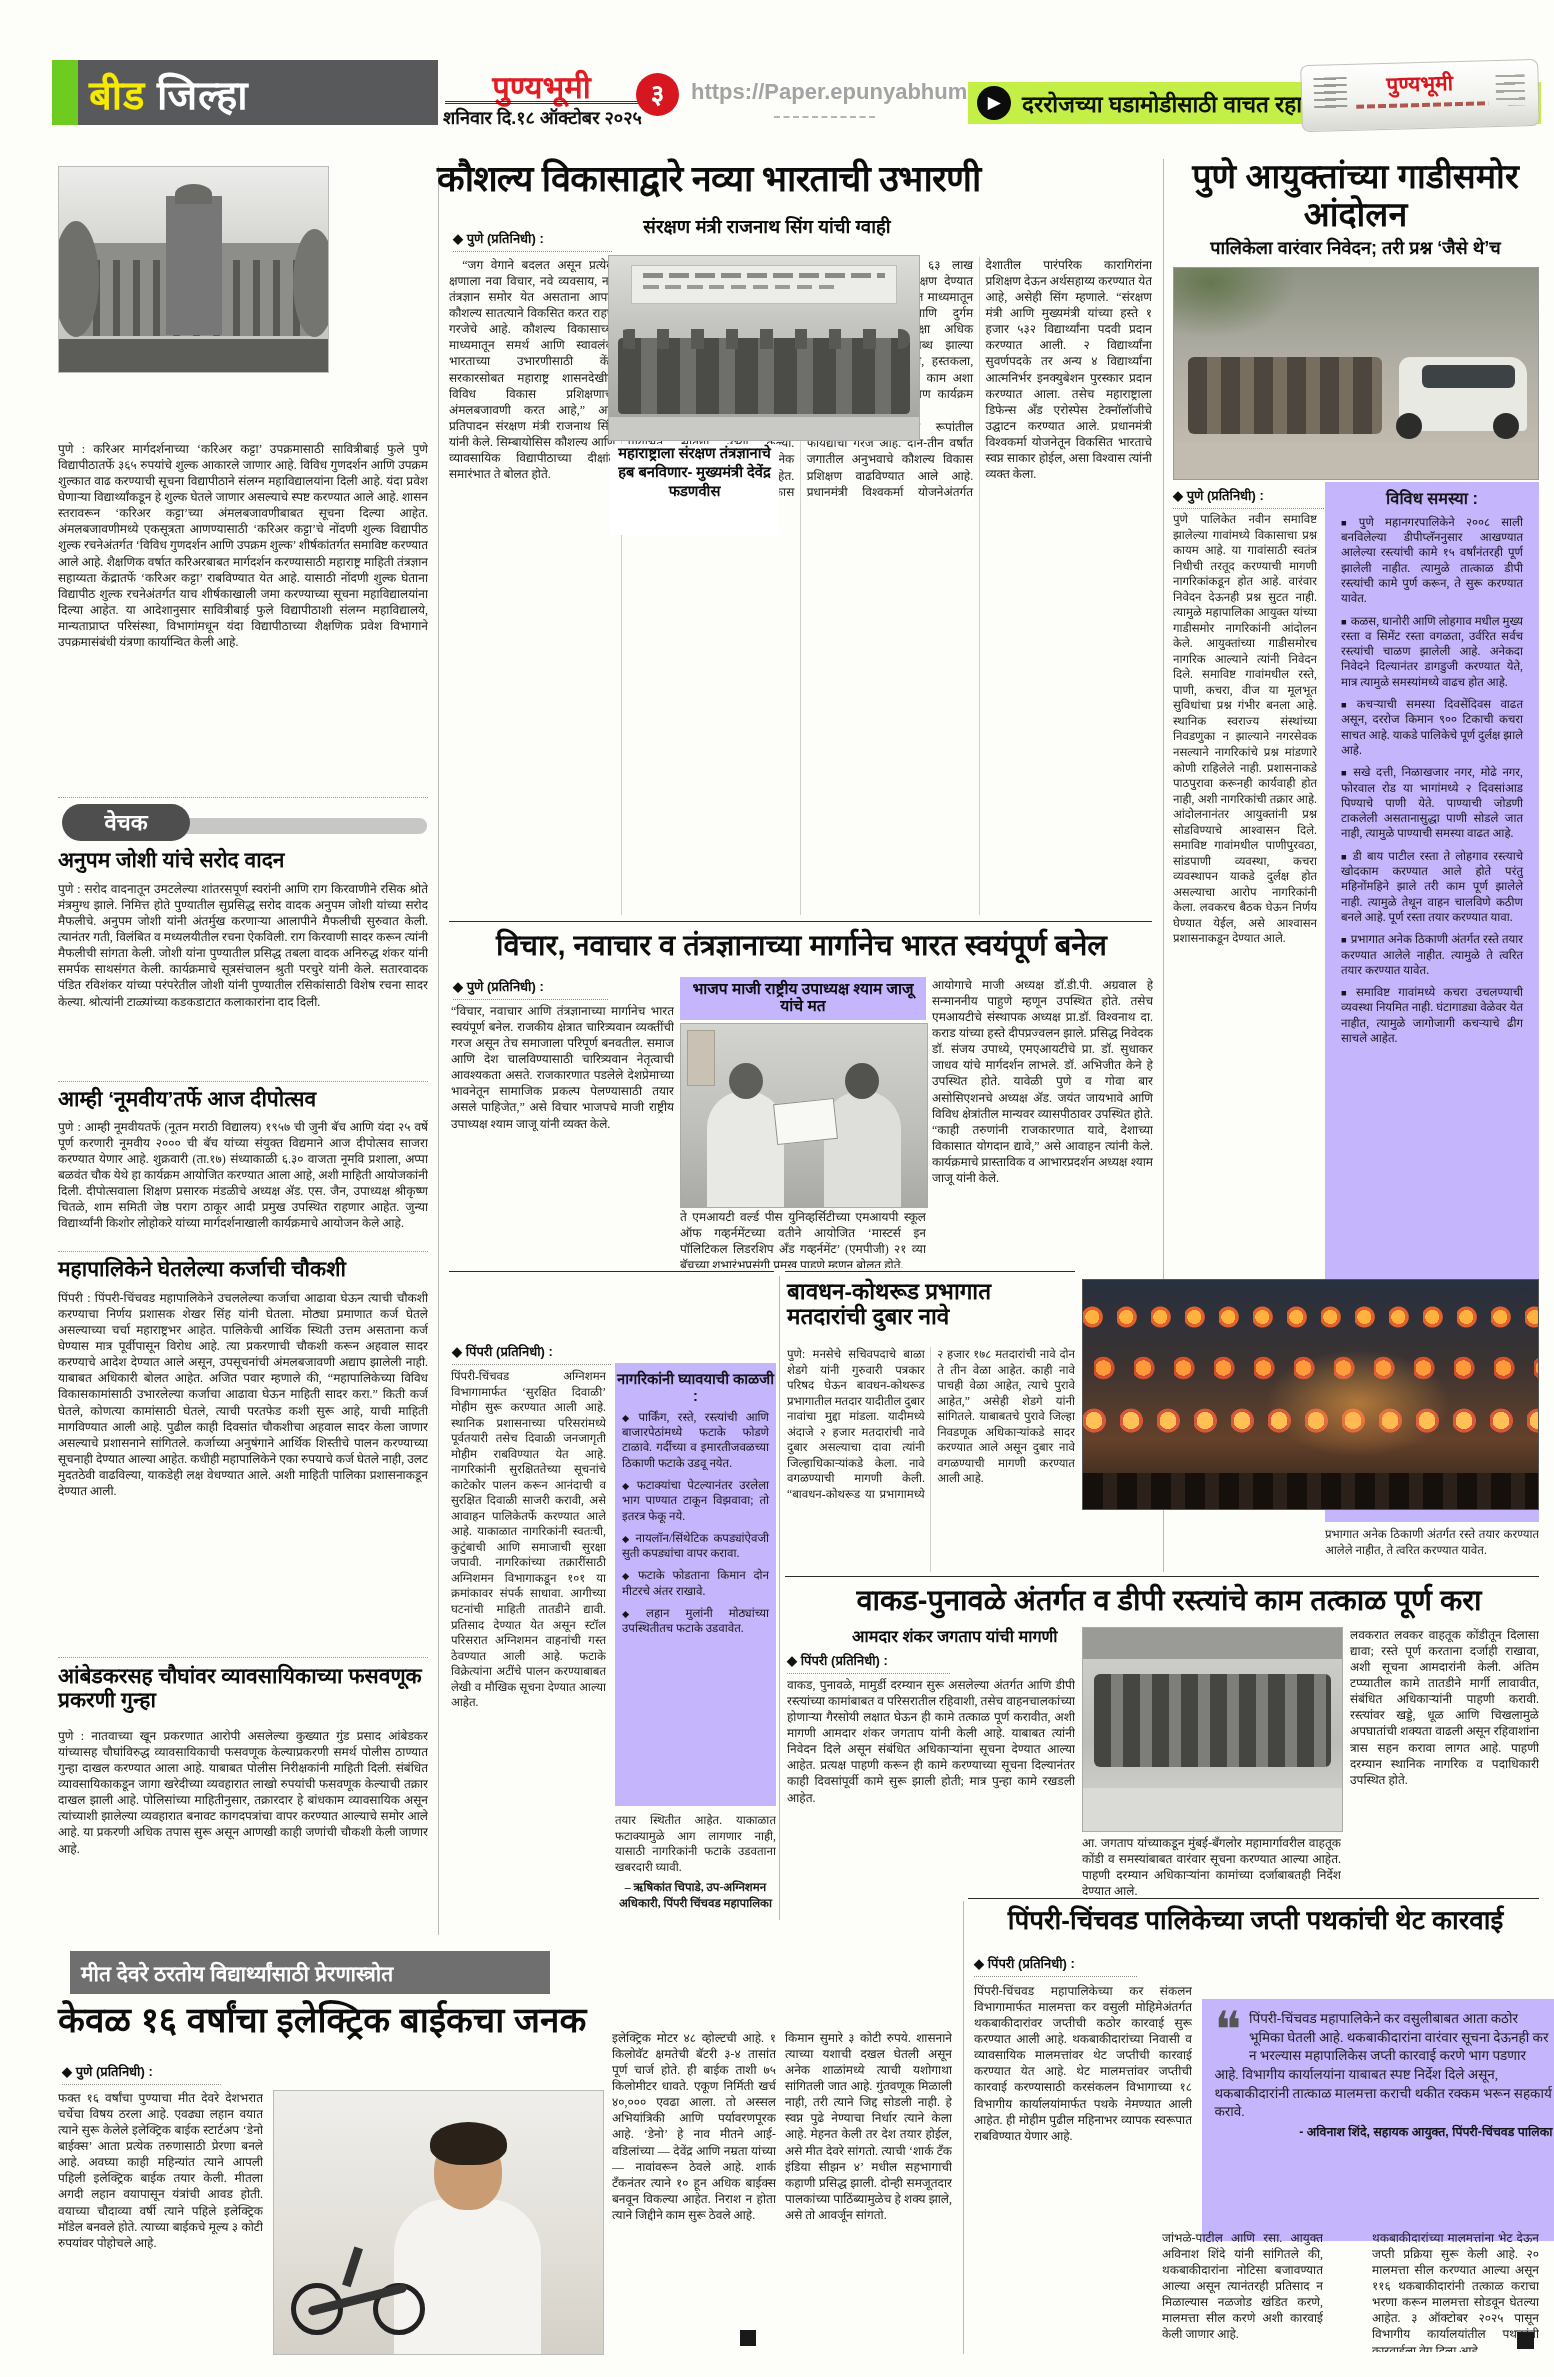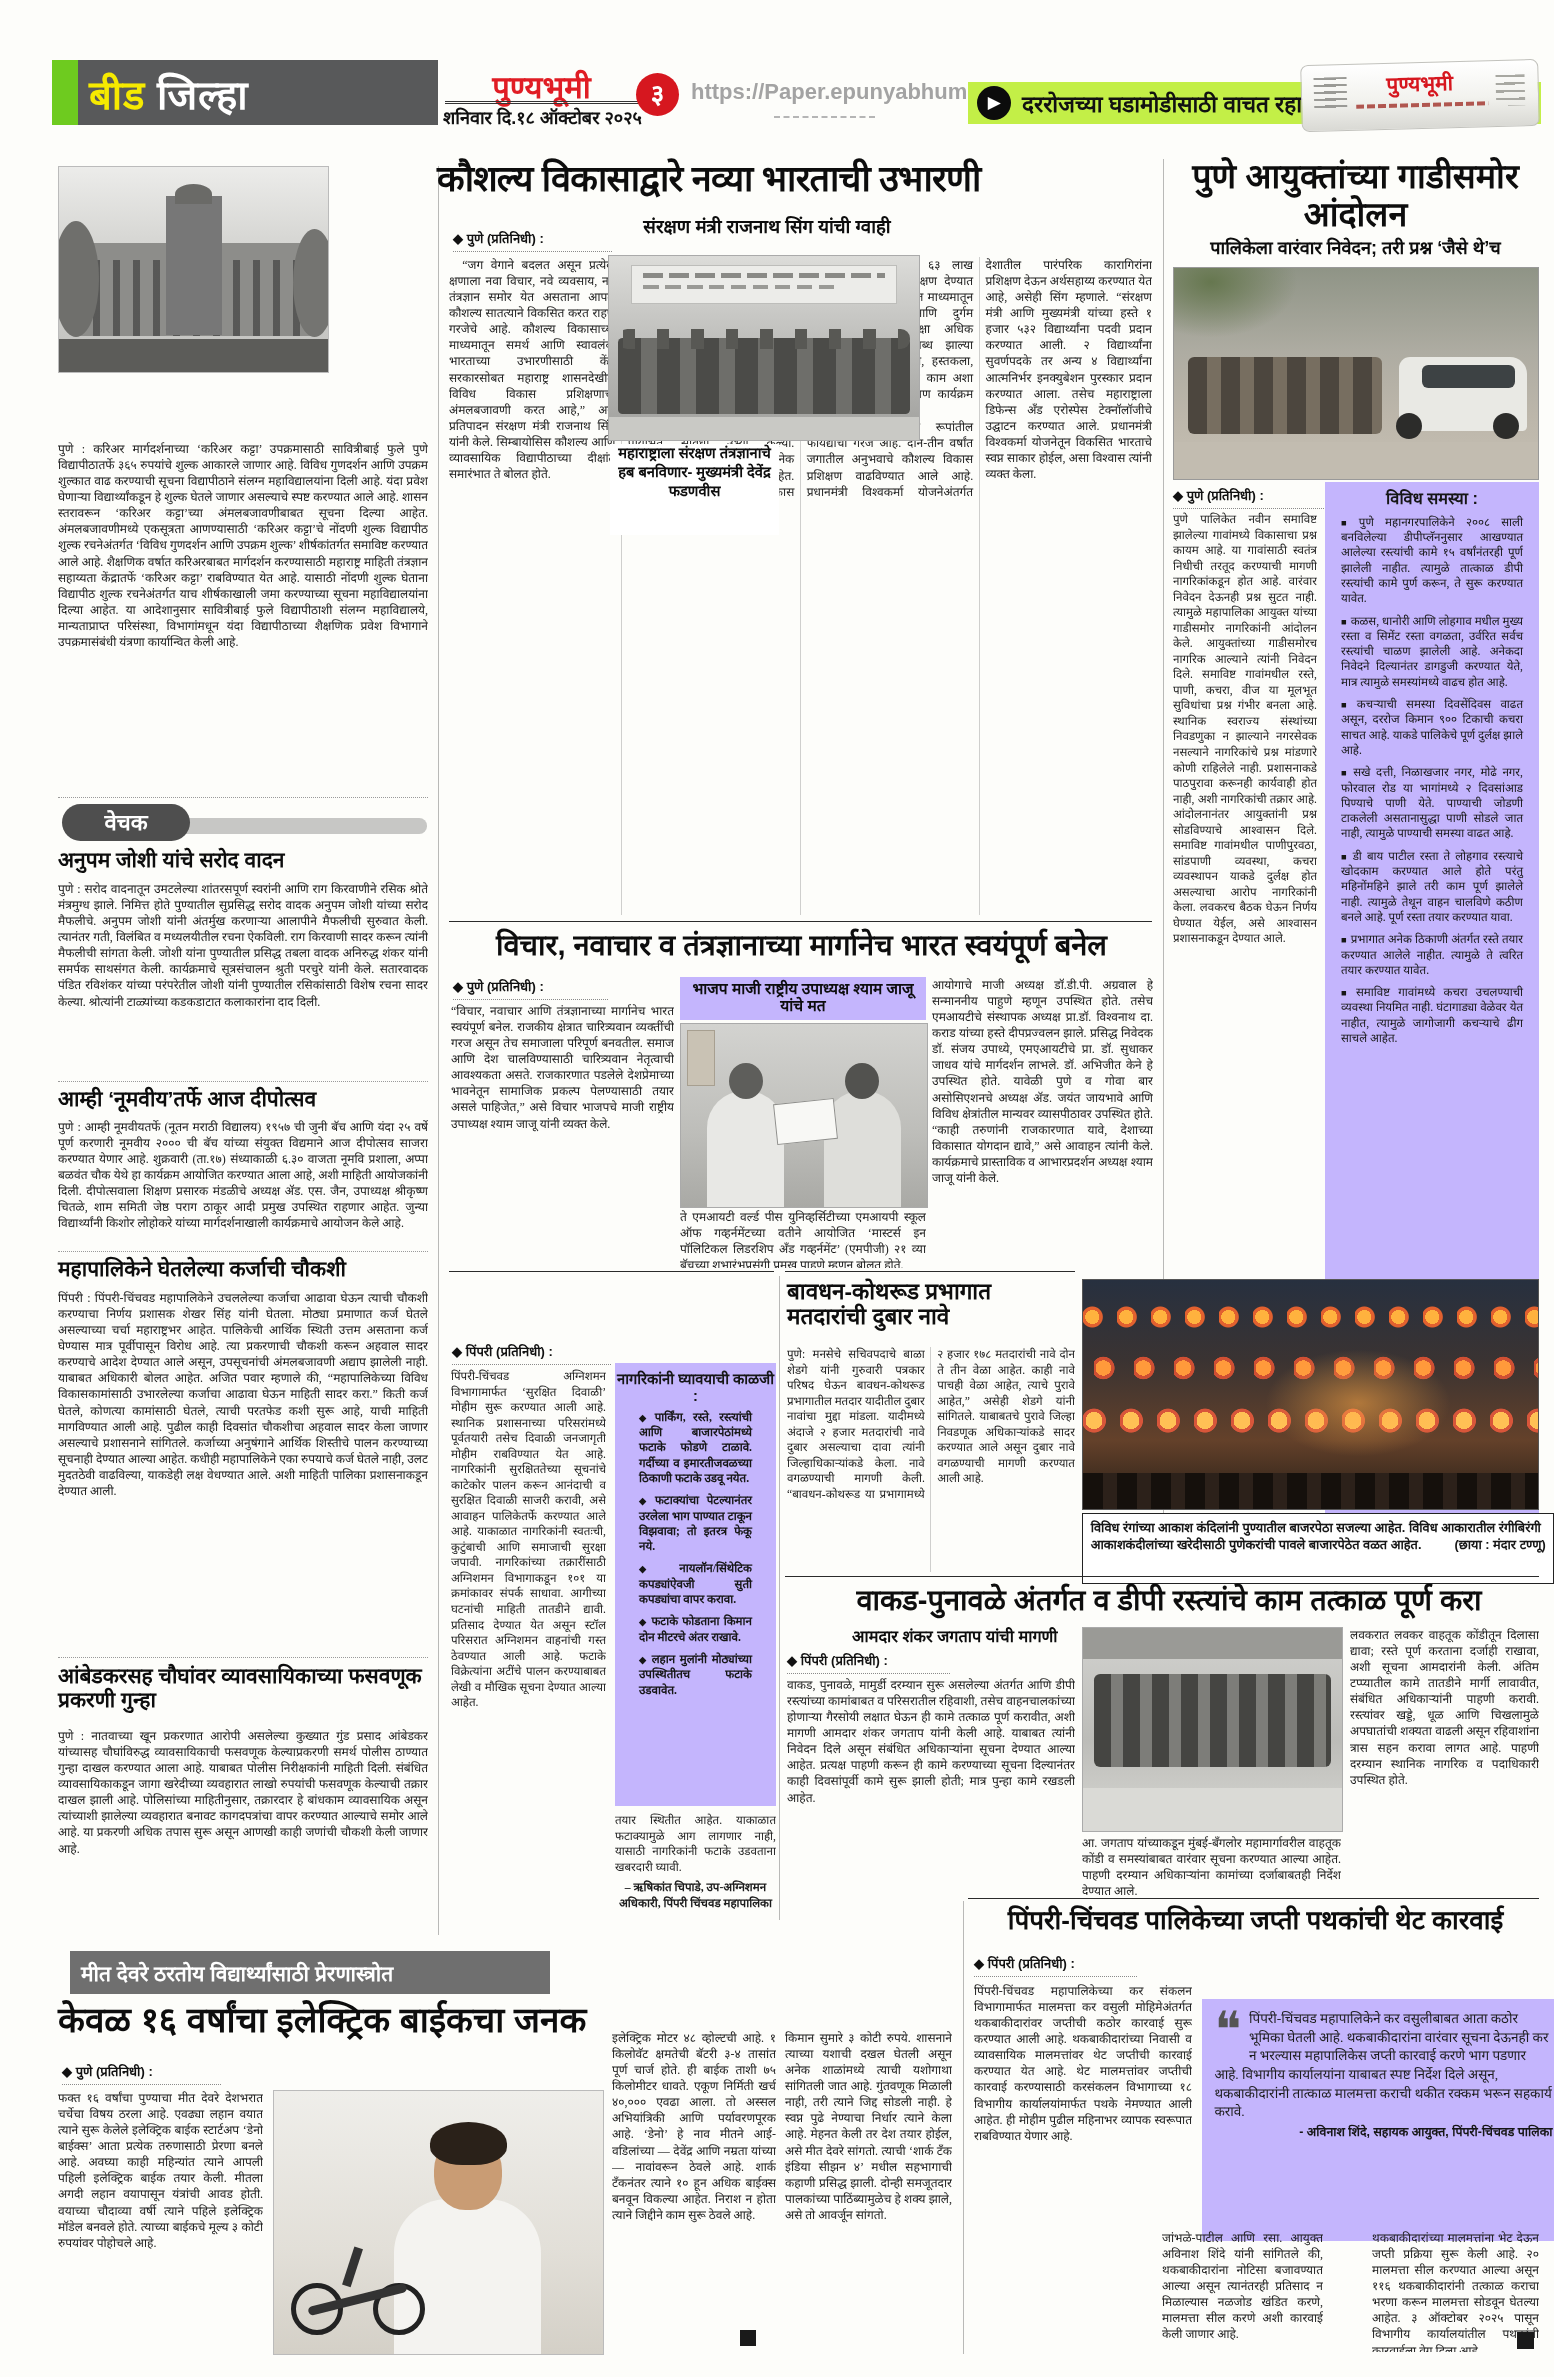--- a/index.html
+++ b/index.html
@@ -172,21 +172,21 @@
   <div class="abs body" style="left:680px;top:1209px;width:246px;height:59px;">ते एमआयटी वर्ल्ड पीस युनिव्हर्सिटीच्या एमआयपी स्कूल ऑफ गव्हर्नमेंटच्या वतीने आयोजित ‘मास्टर्स इन पॉलिटिकल लिडरशिप अँड गव्हर्नमेंट’ (एमपीजी) २१ व्या बॅचच्या शुभारंभप्रसंगी प्रमुख पाहुणे म्हणून बोलत होते.</div>
 
   <div class="abs hrule" style="left:449px;top:1271px;width:325px;"></div>
   <div class="abs byline" style="left:452px;top:1342px;width:159px;">
     <span>◆</span>
     <span>पिंपरी (प्रतिनिधी) :</span>
   </div>
   <div class="abs body" style="left:451px;top:1369px;width:155px;height:551px;font-size:11.6px;">पिंपरी-चिंचवड अग्निशमन विभागामार्फत ‘सुरक्षित दिवाळी’ मोहीम सुरू करण्यात आली आहे. स्थानिक प्रशासनाच्या परिसरांमध्ये पूर्वतयारी तसेच दिवाळी जनजागृती मोहीम राबविण्यात येत आहे. नागरिकांनी सुरक्षिततेच्या सूचनांचे काटेकोर पालन करून आनंदाची व सुरक्षित दिवाळी साजरी करावी, असे आवाहन पालिकेतर्फे करण्यात आले आहे. याकाळात नागरिकांनी स्वतःची, कुटुंबाची आणि समाजाची सुरक्षा जपावी. नागरिकांच्या तक्रारींसाठी अग्निशमन विभागाकडून १०१ या क्रमांकावर संपर्क साधावा. आगीच्या घटनांची माहिती तातडीने द्यावी. प्रतिसाद देण्यात येत असून स्टॉल परिसरात अग्निशमन वाहनांची गस्त ठेवण्यात आली आहे. फटाके विक्रेत्यांना अटींचे पालन करण्याबाबत लेखी व मौखिक सूचना देण्यात आल्या आहेत.</div>
   <div class="abs graybox" style="left:615px;top:1363px;width:161px;height:443px;">
     <div class="boxhead">नागरिकांनी घ्यावयाची काळजी :</div>
-    <div style="padding:0 24px;font-weight:bold;">
+    <div style="padding:0 7px;">
       <div class="sq-item"><span class="sq">◆</span><span>पार्किंग, रस्ते, रस्त्यांची आणि बाजारपेठांमध्ये फटाके फोडणे टाळावे. गर्दीच्या व इमारतीजवळच्या ठिकाणी फटाके उडवू नयेत.</span></div>
       <div class="sq-item"><span class="sq">◆</span><span>फटाक्यांचा पेटल्यानंतर उरलेला भाग पाण्यात टाकून विझवावा; तो इतरत्र फेकू नये.</span></div>
       <div class="sq-item"><span class="sq">◆</span><span>नायलॉन/सिंथेटिक कपड्यांऐवजी सुती कपड्यांचा वापर करावा.</span></div>
       <div class="sq-item"><span class="sq">◆</span><span>फटाके फोडताना किमान दोन मीटरचे अंतर राखावे.</span></div>
       <div class="sq-item"><span class="sq">◆</span><span>लहान मुलांनी मोठ्यांच्या उपस्थितीतच फटाके उडवावेत.</span></div>
     </div>
   </div>
   <div class="abs body" style="left:615px;top:1813px;width:161px;height:67px;font-size:11.6px;">तयार स्थितीत आहेत. याकाळात फटाक्यामुळे आग लागणार नाही, यासाठी नागरिकांनी फटाके उडवताना खबरदारी घ्यावी.</div>
   <div class="abs body" style="left:615px;top:1880px;width:161px;height:43px;font-weight:bold;text-align:center;font-size:11.6px;">– ऋषिकांत चिपाडे, उप-अग्निशमन अधिकारी, पिंपरी चिंचवड महापालिका</div>
 
@@ -194,24 +194,20 @@
   <div class="abs hrule" style="left:785px;top:1271px;width:290px;"></div>
   <div class="abs hl" style="left:787px;top:1279px;width:288px;font-size:22.5px;">बावधन-कोथरूड प्रभागात मतदारांची दुबार नावे</div>
   <div class="abs body cols2" style="left:787px;top:1347px;width:288px;height:225px;font-size:11.6px;">पुणे: मनसेचे सचिवपदाचे बाळा शेडगे यांनी गुरुवारी पत्रकार परिषद घेऊन बावधन-कोथरूड प्रभागातील मतदार यादीतील दुबार नावांचा मुद्दा मांडला. यादीमध्ये अंदाजे २ हजार मतदारांची नावे दुबार असल्याचा दावा त्यांनी जिल्हाधिकाऱ्यांकडे केला. नावे वगळण्याची मागणी केली. “बावधन-कोथरूड या प्रभागामध्ये २ हजार १७८ मतदारांची नावे दोन ते तीन वेळा आहेत. काही नावे पाचही वेळा आहेत, त्याचे पुरावे आहेत,” असेही शेडगे यांनी सांगितले. याबाबतचे पुरावे जिल्हा निवडणूक अधिकाऱ्यांकडे सादर करण्यात आले असून दुबार नावे वगळण्याची मागणी करण्यात आली आहे.</div>
 
   <div class="abs photo" style="left:1082px;top:1279px;width:455px;height:229px;background:linear-gradient(180deg,#27303f 0%,#3a3332 35%,#64412a 70%,#241d17 100%);border:0.8px solid #555;">
     <div class="abs" style="left:0;top:20px;width:100%;height:40px;background-image:radial-gradient(circle at 9.3px 17px,#ffb23e 0 7px,#e2612f 7px 10px,transparent 11px);background-size:34px 40px;"></div>
     <div class="abs" style="left:11px;top:71px;width:100%;height:40px;background-image:radial-gradient(circle at 9.3px 17px,#ff9a3b 0 7.7px,#cf4f33 7.7px 11px,transparent 11.6px);background-size:40px 40px;"></div>
     <div class="abs" style="left:0;top:122px;width:100%;height:43px;background-image:radial-gradient(circle at 11px 18.6px,#ffc155 0 8.5px,#d8563a 8.5px 11.6px,transparent 12.4px);background-size:37px 43px;"></div>
     <div class="abs" style="left:40%;top:30%;width:186px;height:108px;background:radial-gradient(ellipse,rgba(255,170,70,.55) 0%,transparent 70%);"></div>
     <div class="abs" style="left:0;bottom:0;width:100%;height:36px;background:repeating-linear-gradient(90deg,#15100c 0 20px,#2c211a 20px 34px);"></div>
-  </div>
-  <div class="abs caption-box" style="left:1082px;top:1513px;width:455px;height:57px;">
-    <span>विविध रंगांच्या आकाश कंदिलांनी पुण्यातील बाजरपेठा सजल्या आहेत. विविध आकारातील रंगीबिरंगी आकाशकंदीलांच्या खरेदीसाठी पुणेकरांची पावले बाजारपेठेत वळत आहेत.</span>
-    <span style="float:right;">(छाया : मंदार टण्णू)</span>
   </div>
 
   <div class="abs hrule" style="left:785px;top:1576px;width:754px;"></div>
   <div class="abs hl center" style="left:805px;top:1584px;width:728px;font-size:29px;">वाकड-पुनावळे अंतर्गत व डीपी रस्त्यांचे काम तत्काळ पूर्ण करा</div>
   <div class="abs hl" style="left:852px;top:1627px;width:232px;font-size:16.3px;">आमदार शंकर जगताप यांची मागणी</div>
   <div class="abs byline" style="left:787px;top:1651px;width:163px;">
     <span>◆</span>
     <span>पिंपरी (प्रतिनिधी) :</span>
   </div>
   <div class="abs photo" style="left:1082px;top:1627px;width:259px;height:203px;background:linear-gradient(180deg,#d2d2cf 0%,#bcbcb8 55%,#d8d8d4 100%);border:0.8px solid #aaa;">

